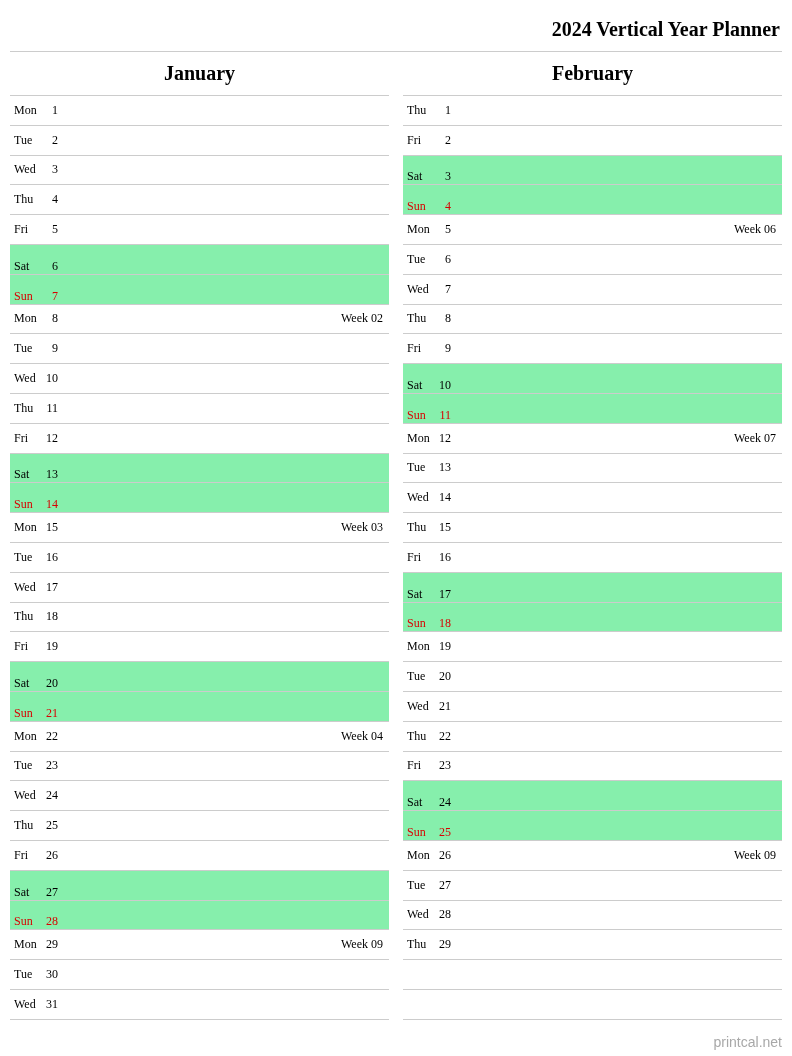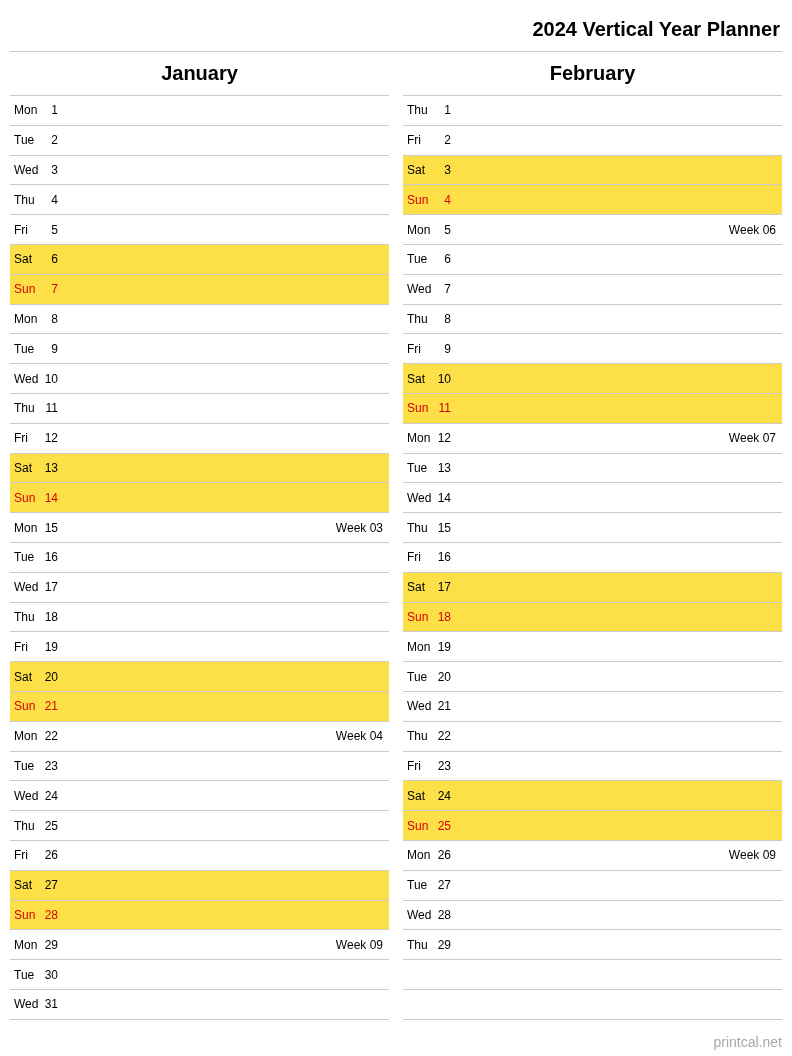--- a/index.html
+++ b/index.html
@@ -6,20 +6,21 @@
   body {
     margin: 0;
     font-family: Arial, Helvetica, sans-serif;
     background: #fff;
     width: 792px;
     height: 1056px;
     position: relative;
   }
   .sheet {
     padding: 12px 10px 0 10px;
+    font-family: Liberation Serif, serif;
   }
   .page-title {
     text-align: right;
     font-size: 20px;
     font-weight: bold;
     color: #000;
     padding: 6px 2px 10px 2px;
     border-bottom: 1px solid #ccc;
   }
   .columns {
@@ -61,21 +62,21 @@
     color: #000;
     padding-right: 2px;
   }
   .day-note {
     flex: 1;
     text-align: right;
     padding-right: 6px;
     color: #000;
     font-size: 12px;
   }
-  .weekend { background: #fde047; }
+  .weekend { background: #86efac; align-items: flex-end; }
   .sunday .dow, .sunday .dnum { color: #d80000; }
   .footer {
     position: absolute;
     right: 10px;
     bottom: 6px;
     font-size: 14px;
     color: #a8a8a8;
   }
 </style>
 </head>
@@ -133,20 +134,21 @@
               <span class="dow">Sun</span>
               <span class="dnum">7</span>
             </div>
             <div class="day-note"></div>
           </div>
           <div class="day-row">
             <div class="day-label">
               <span class="dow">Mon</span>
               <span class="dnum">8</span>
             </div>
+            <div class="day-note">Week 02</div>
           </div>
           <div class="day-row">
             <div class="day-label">
               <span class="dow">Tue</span>
               <span class="dnum">9</span>
             </div>
             <div class="day-note"></div>
           </div>
           <div class="day-row">
             <div class="day-label">

